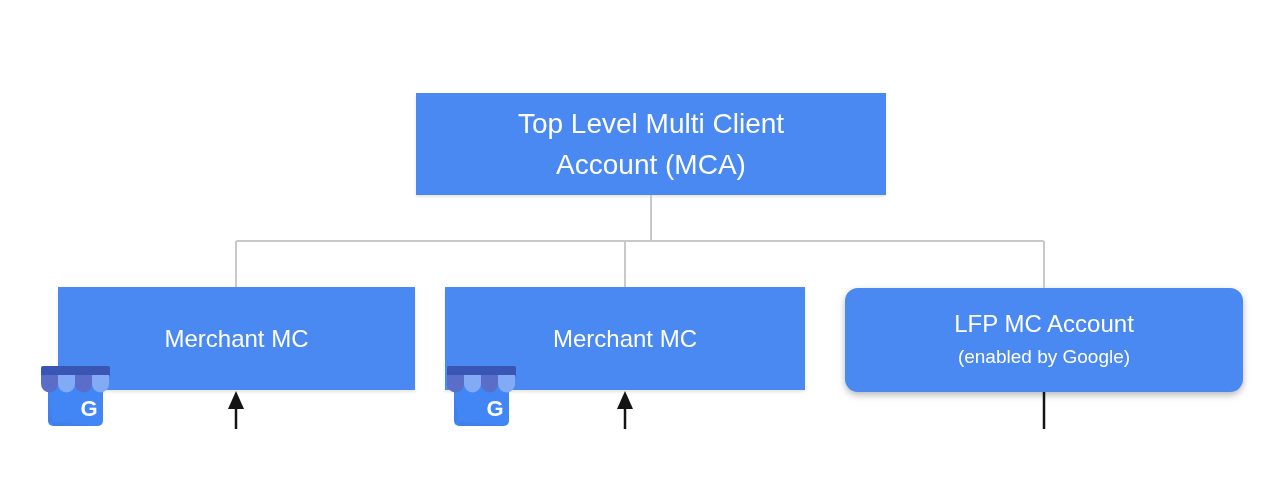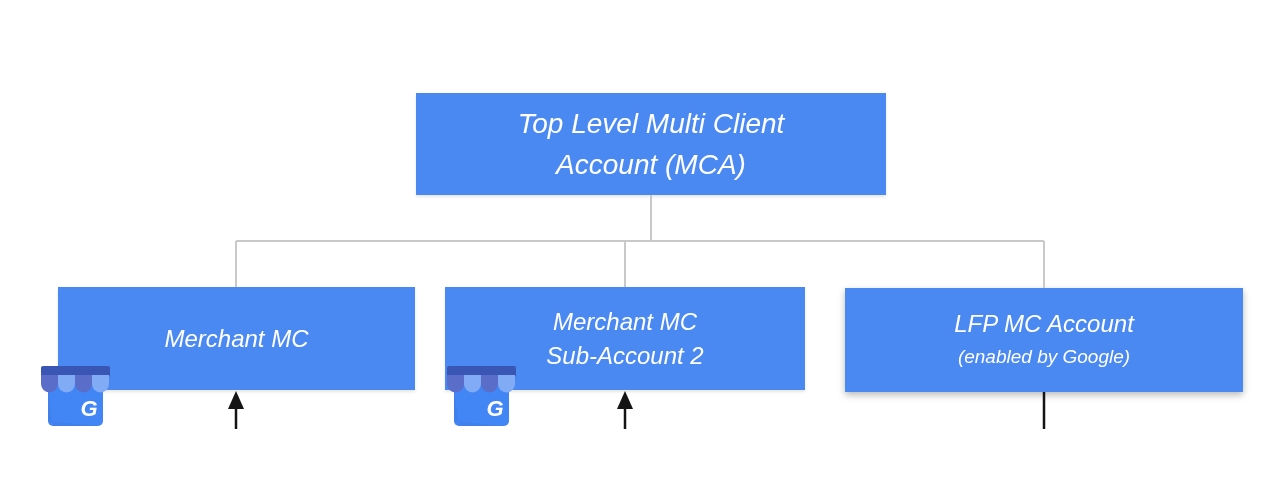--- a/index.html
+++ b/index.html
@@ -7,21 +7,20 @@
     padding: 0;
     background: #ffffff;
     font-family: "Liberation Sans", sans-serif;
   }
   .canvas {
     position: relative;
     width: 1286px;
     height: 429px;
     background: var(--page-bg, #ffffff);
     overflow: hidden;
-    font-style: italic;
   }
   .connectors {
     position: absolute;
     left: 0; top: 0;
     width: 1286px;
     height: 501px;
     pointer-events: none;
     z-index: 3;
   }
   .tree-line {
@@ -67,20 +66,21 @@
     width: 360px; height: 103px;
     font-size: 24px;
     line-height: 34px;
   }
   .node.child3 {
     left: 845px; top: 288px;
     width: 398px; height: 104px;
     font-size: 24px;
     line-height: 33px;
     box-shadow: 0 3px 7px rgba(0,0,0,0.28);
+    border-radius: 13px;
   }
   .node.child3 .line2 {
     font-size: 19px;
   }
   .gmb-icon {
     position: absolute;
     width: 73px;
     height: 61px;
     z-index: 4;
   }
@@ -109,21 +109,20 @@
     <div class="line1">Top Level Multi Client</div>
     <div class="line2">Account (MCA)</div>
   </div>
 
   <div class="node child1">
     <div class="line1">Merchant MC</div>
   </div>
 
   <div class="node child2">
     <div class="line1">Merchant MC</div>
-    <div class="line2">Sub-Account 2</div>
   </div>
 
   <div class="node child3">
     <div class="line1">LFP MC Account</div>
     <div class="line2">(enabled by Google)</div>
   </div>
 
   <svg class="gmb-icon icon1" viewBox="0 0 73 61" aria-hidden="true">
 
     <rect x="9" y="18" width="55" height="42" rx="5" fill="#4285F4"></rect>

